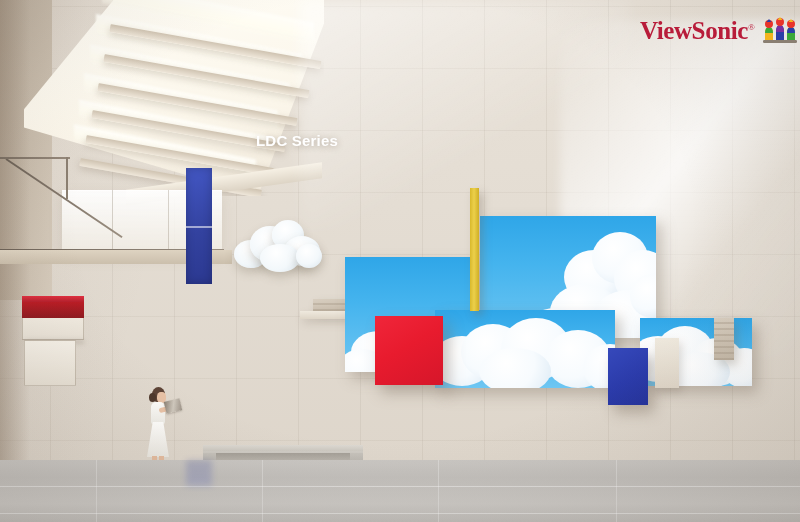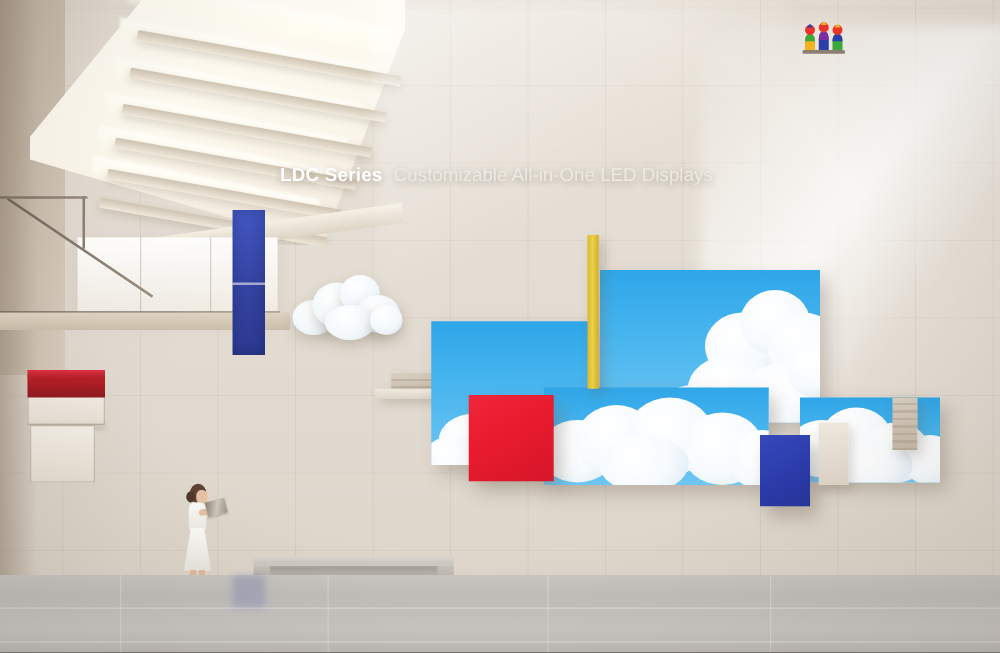--- a/index.html
+++ b/index.html
@@ -269,21 +269,21 @@
     letter-spacing:.1px;
     text-shadow:0 1px 10px rgba(110,96,80,.45), 0 0 2px rgba(120,105,88,.4);
     white-space:nowrap;
   }
   .subline{
     position:absolute; left:224px; top:132px;
     font-size:15px; color:#f3f0ea; white-space:nowrap;
     text-shadow:0 1px 6px rgba(110,96,80,.45);
     display:flex; align-items:baseline; gap:9px;
   }
-  .subline .ser{ font-weight:700; color:#ffffff; letter-spacing:.2px; }
+  .subline .ser{ font-weight:700; color:#ffffff; letter-spacing:.2px;margin-left:32px; }
   .subline .desc{ font-weight:400; color:#eceae4; }
 
   
   .logo{ position:absolute; left:640px; top:16px; display:flex; align-items:center; gap:7px; }
   .logo-word{
     font-family:"Liberation Serif", serif;
     font-size:25px; font-weight:700; color:#b81c3a;
     letter-spacing:-.4px; line-height:1;
   }
   .logo-word sup{ font-size:9px; vertical-align:super; font-weight:400; }
@@ -424,24 +424,26 @@
   <div class="floor-v" style="left:96px;"></div>
   <div class="floor-v" style="left:262px;"></div>
   <div class="floor-v" style="left:438px;"></div>
   <div class="floor-v" style="left:616px;"></div>
   <div class="floor-reflect" style="left:186px; width:26px; height:26px; background:linear-gradient(180deg,#4357c4,#2b3890);"></div>
 
   <div class="vignette"></div>
 
   <div class="subline">
     <span class="ser">LDC Series</span>
-    <span class="desc">Customizable All-in-One LED Displays</span>
   </div>
 
   <div class="logo">
+    <div class="logo-word">
+      <span>ViewSonic</span><sup>®</sup>
+    </div>
     <div class="logo-birds">
       <svg viewBox="0 0 38 28" width="38" height="28" aria-hidden="true">
 
         <path d="M4 26 L4 17 Q4 11 8 11 Q12 11 12 17 L12 26 Z" fill="#f2b41e"></path>
         <path d="M4 17 Q4 11 8 11 Q12 11 12 17 Z" fill="#3aa93a"></path>
         <circle cx="8" cy="8" r="4" fill="#e8342b"></circle>
         <path d="M8 3 L10.5 6 L5.5 6 Z" fill="#2b3fa8"></path>
 
         <path d="M15 26 L15 16 Q15 9 19 9 Q23 9 23 16 L23 26 Z" fill="#2b3fa8"></path>
         <path d="M15 16 Q15 9 19 9 Q23 9 23 16 Z" fill="#7a2fa0"></path>

